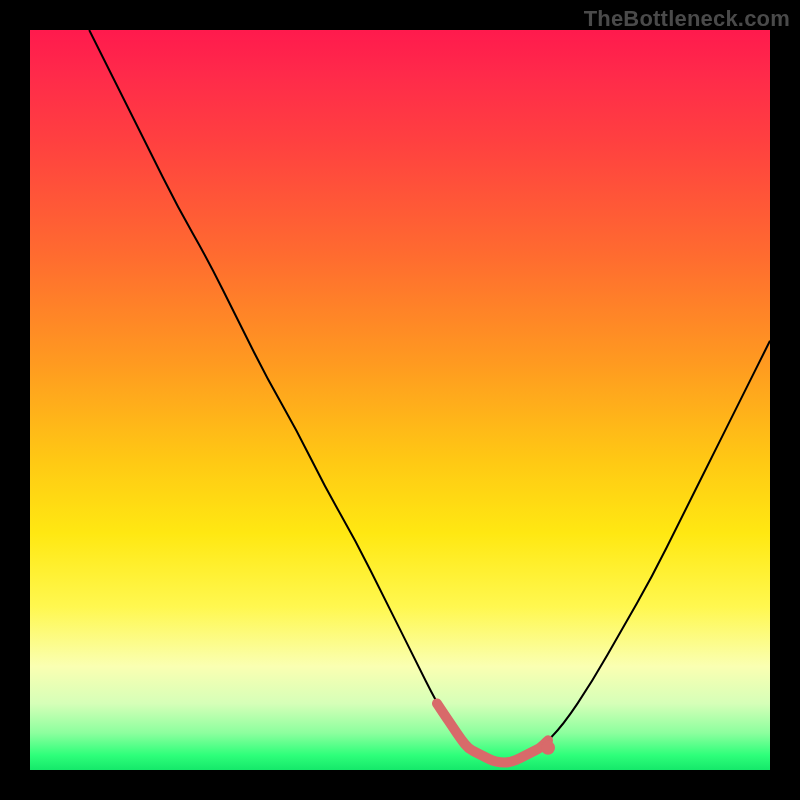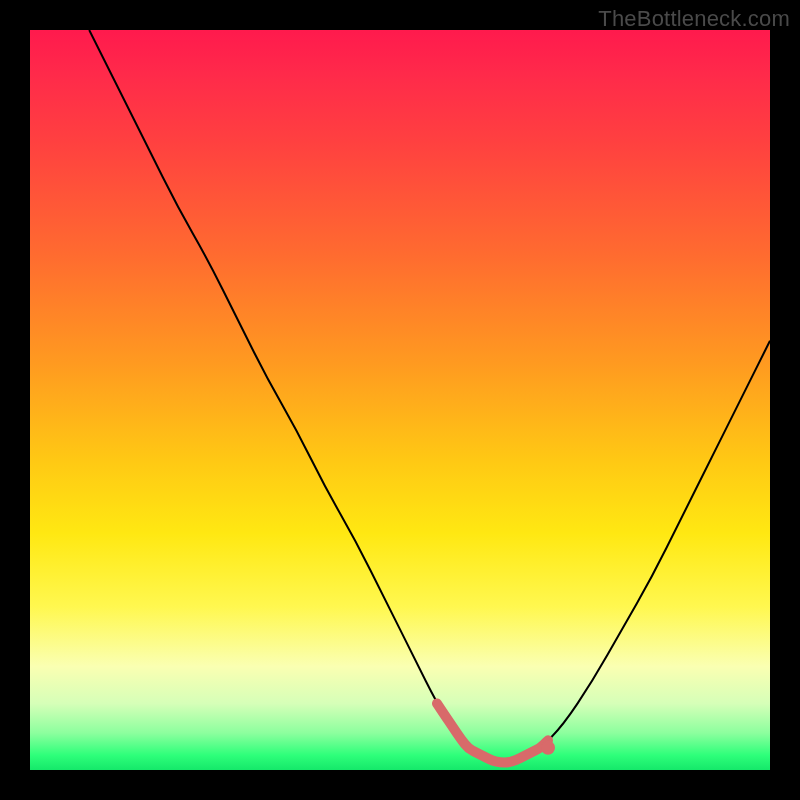--- a/index.html
+++ b/index.html
@@ -16,21 +16,21 @@
     width: 800px;
     height: 800px;
     background: #000;
   }
   .watermark {
     position: absolute;
     top: 6px;
     right: 10px;
     color: #4a4a4a;
     font-size: 22px;
-    font-weight: 400;
+    font-weight: 700;
     letter-spacing: 0.2px;
     z-index: 5;
   }
   .plot-area {
     position: absolute;
     left: 30px;
     top: 30px;
     width: 740px;
     height: 740px;
     overflow: hidden;

